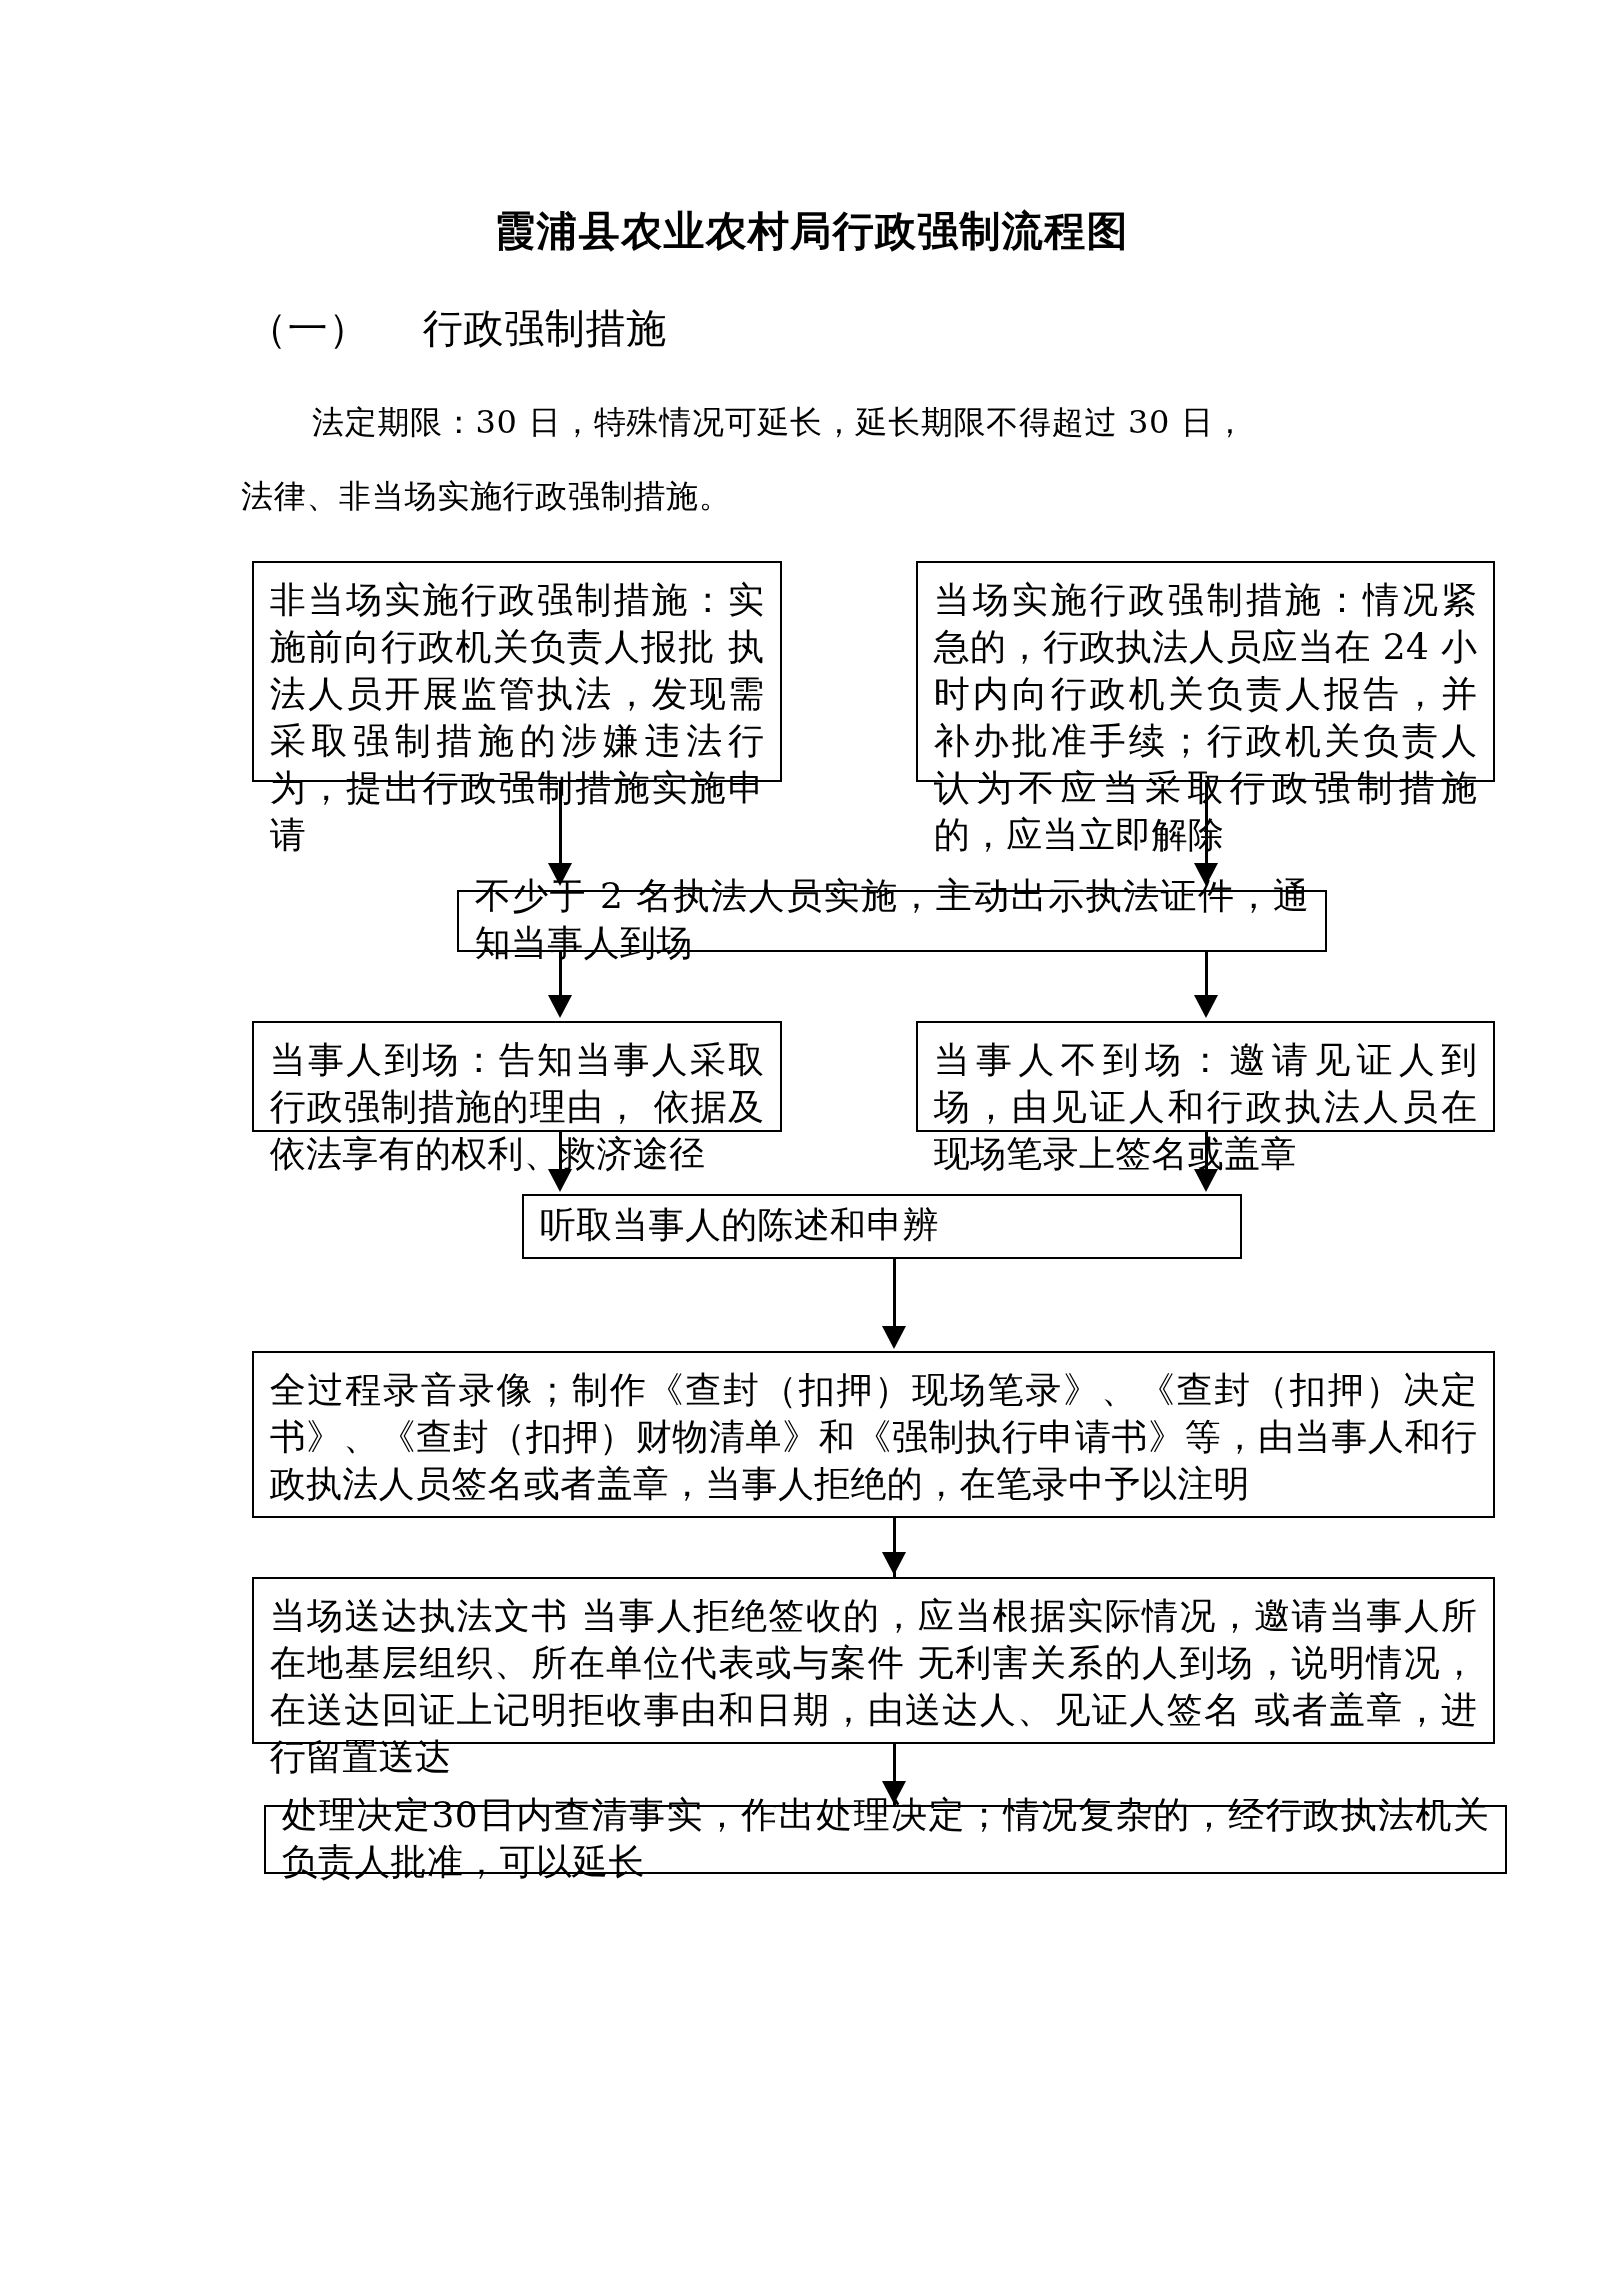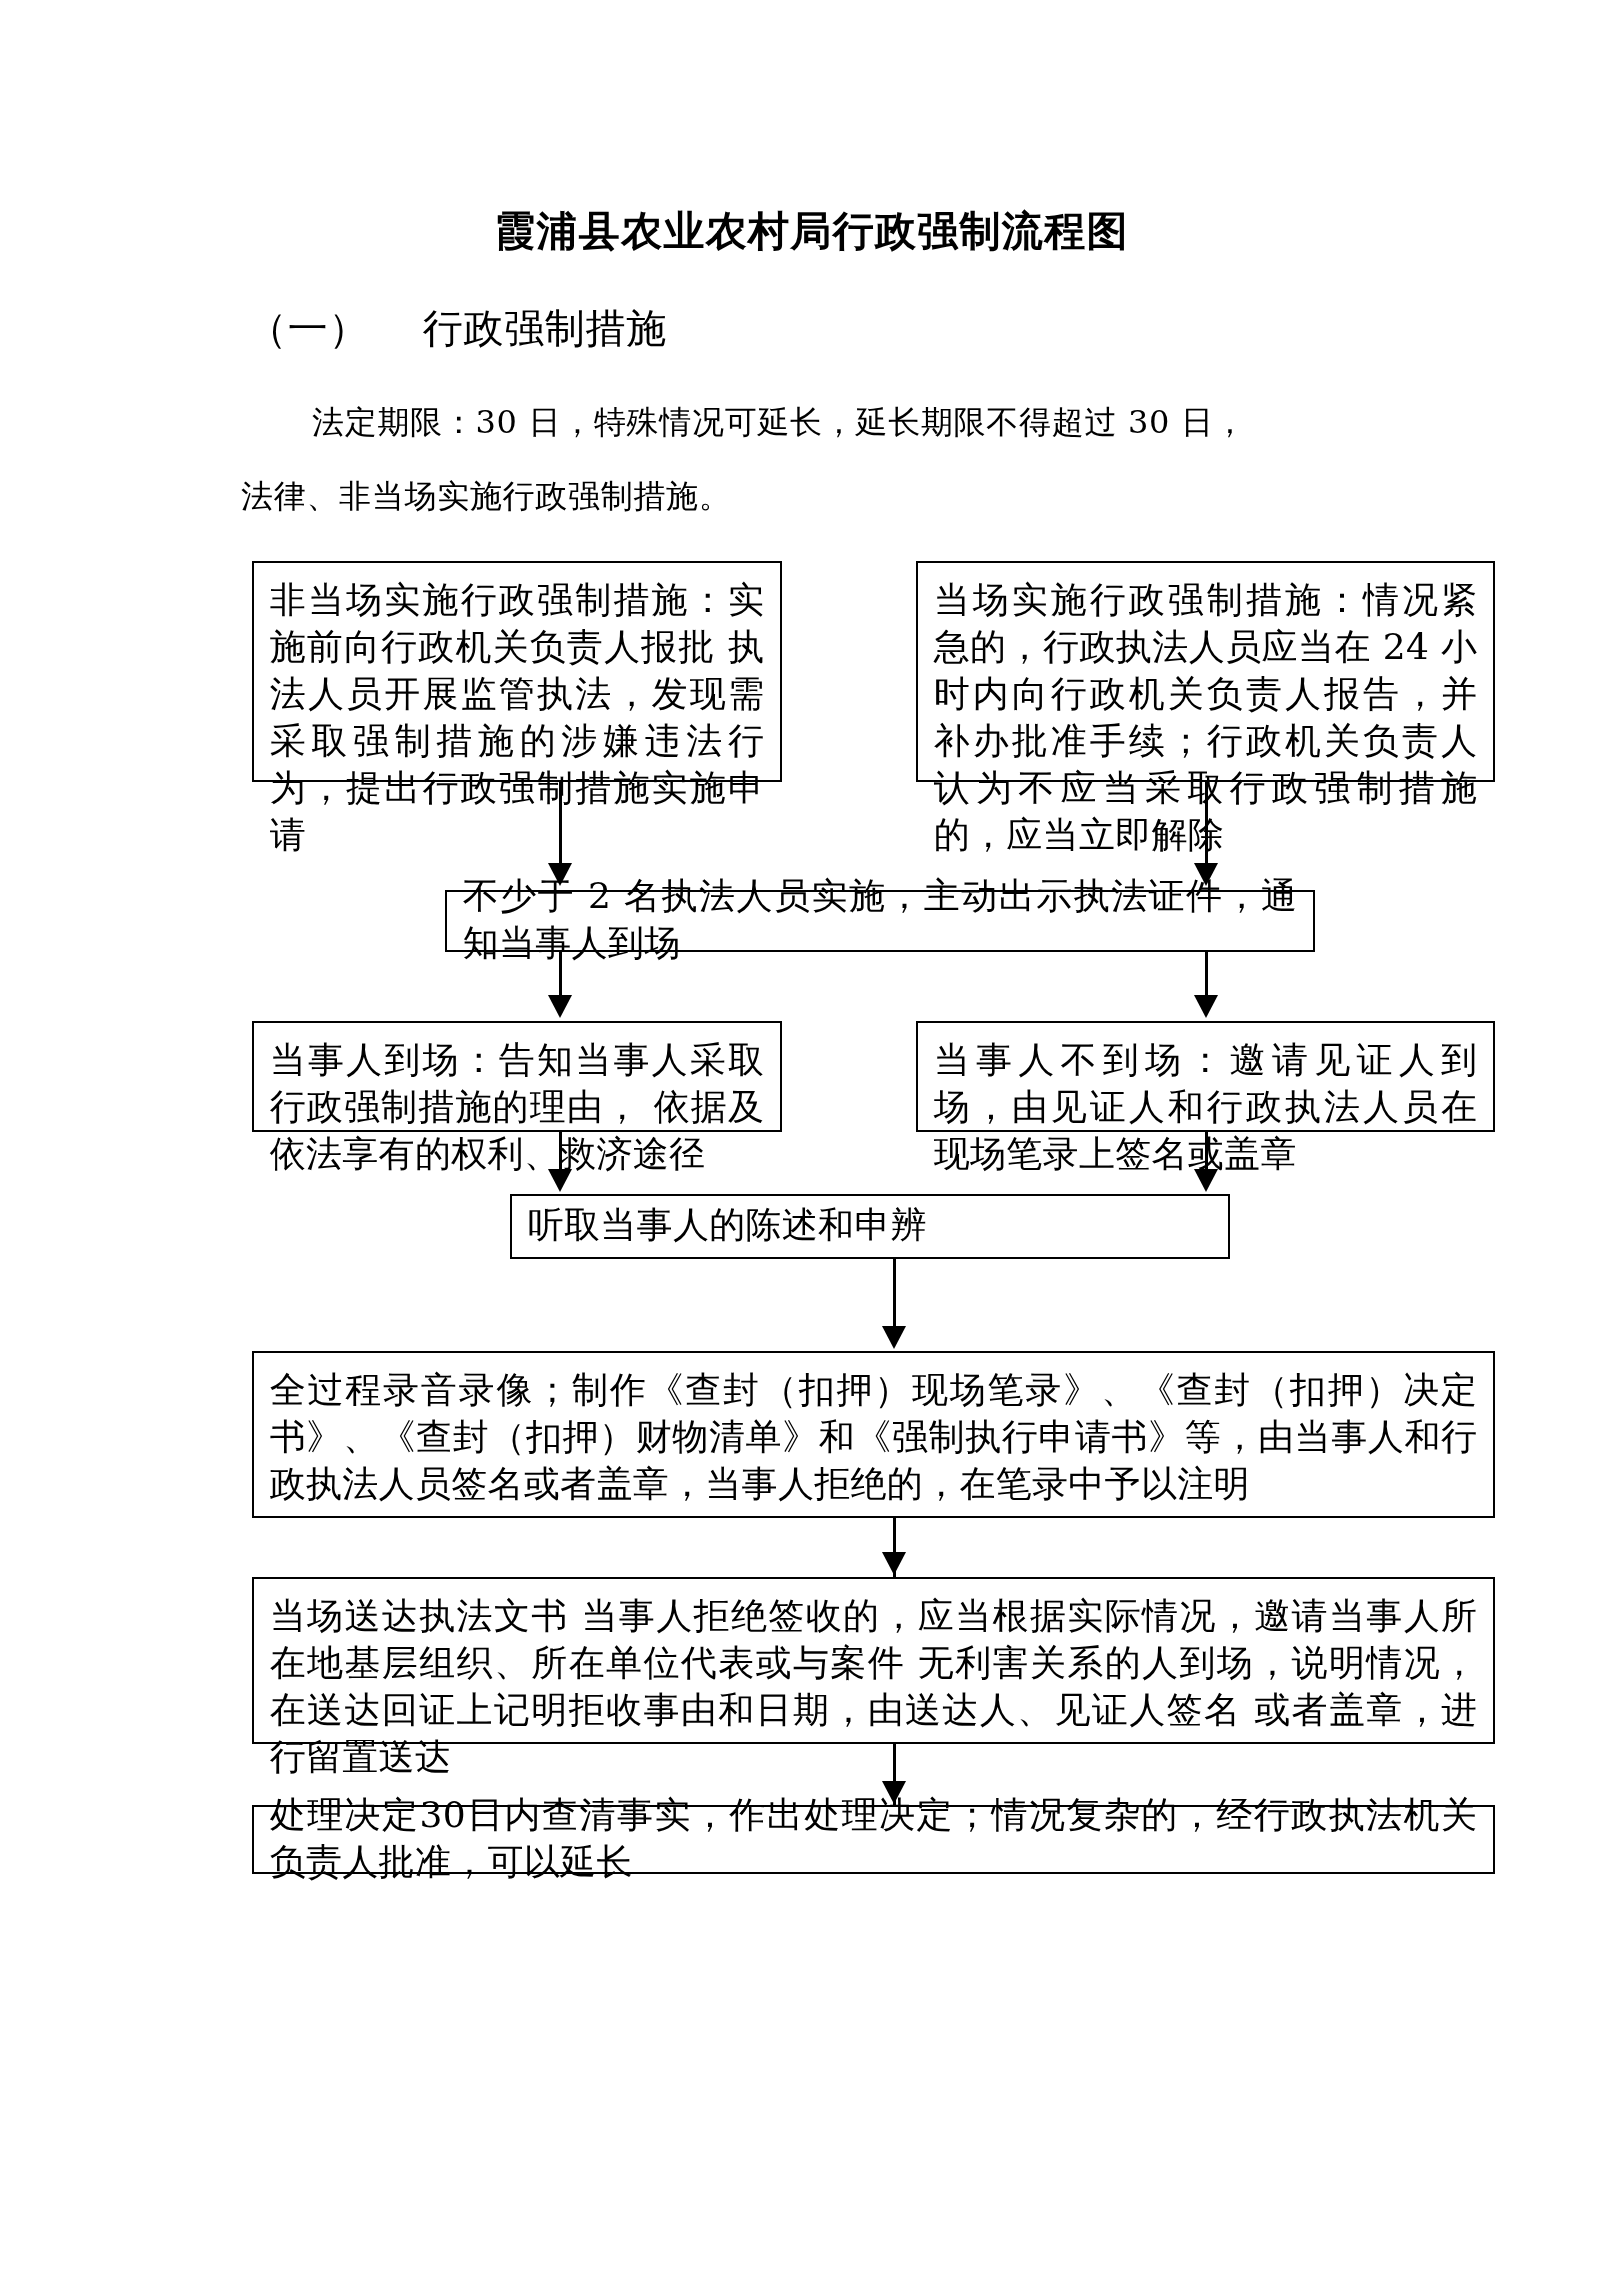--- a/index.html
+++ b/index.html
@@ -76,20 +76,21 @@
     letter-spacing: 0.3px;
     padding: 13px 15.7px 10.5px 15.7px;
     text-align: justify;
     text-justify: inter-ideograph;
   }
   .node.single-line {
     display: flex;
     align-items: center;
     padding-top: 0;
     padding-bottom: 4px;
+    margin-left: 12px;
   }
 
   
   #node-nonsite     { left: 252px;  top: 553px;  width: 530px;  height: 221px; }
   #node-onsite      { left: 916px; top: 553px;  width: 579px;  height: 221px; }
   #node-two-officers{ left: 445px;  top: 882px; width: 870px; height: 62px; }
   #node-party-present     { left: 252px;  top: 1013px; width: 530px;  height: 111px; }
   #node-party-absent      { left: 916px; top: 1013px; width: 579px;  height: 111px; }
   #node-statement   { left: 510px;  top: 1186px; width: 720px; height: 65px; }
   #node-recording   { left: 252px;  top: 1343px; width: 1243px; height: 167px; }

